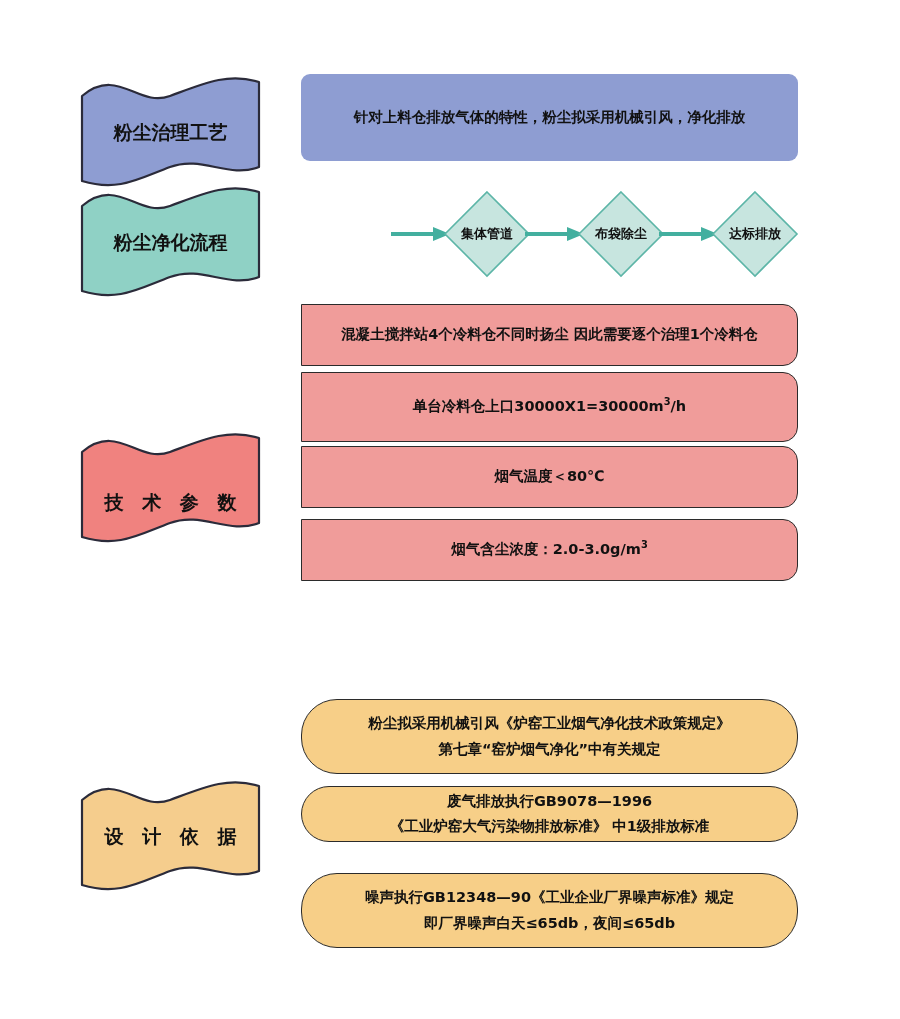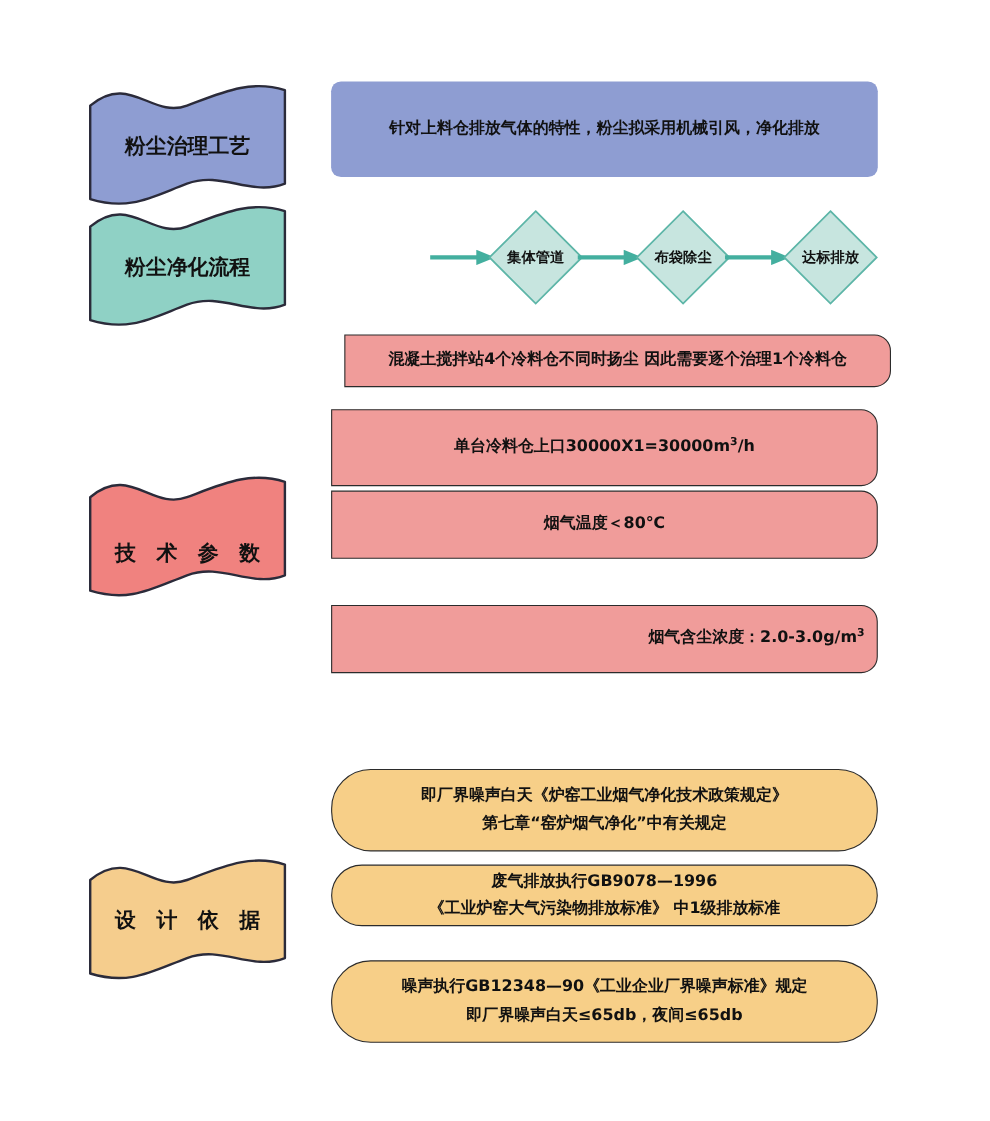--- a/index.html
+++ b/index.html
@@ -229,35 +229,35 @@
 
     <div class="diamond d3">
       <svg viewBox="0 0 90 90">
         <path d="M45 3 L87 45 L45 87 L3 45 Z" fill="#c7e5df" stroke="#5cb5a7" stroke-width="1.6"></path>
       </svg>
       <div class="diamond-label">达标排放</div>
     </div>
 
   </div>
 
-  <div class="content-box box-pink" style="top:304px;  height:48px;margin-left:12px;">
+  <div class="content-box box-pink" style="top:304px;  height:62px;">
     <div class="box-text"><span>混凝土搅拌站4个冷料仓不同时扬尘  因此需要逐个治理1个冷料仓</span></div>
   </div>
   <div class="content-box box-pink" style="top:372px;  height:70px;">
     <div class="box-text"><span>单台冷料仓上口30000X1=30000m</span><span class="sup">3</span><span>/h</span></div>
   </div>
   <div class="content-box box-pink" style="top:446px;  height:62px;">
     <div class="box-text"><span>烟气温度＜80℃</span></div>
   </div>
-  <div class="content-box box-pink" style="top:550px;  height:62px;justify-content:flex-end;">
+  <div class="content-box box-pink" style="top:519px;  height:62px;">
     <div class="box-text"><span>烟气含尘浓度：2.0-3.0g/m</span><span class="sup">3</span></div>
   </div>
 
   <div class="content-box box-gold" style="top:699px; height:75px;">
-    <div class="box-text"><span>即厂界噪声白天《炉窑工业烟气净化技术政策规定》</span><br><span>第七章“窑炉烟气净化”中有关规定</span></div>
+    <div class="box-text"><span>粉尘拟采用机械引风《炉窑工业烟气净化技术政策规定》</span><br><span>第七章“窑炉烟气净化”中有关规定</span></div>
   </div>
   <div class="content-box box-gold" style="top:786px; height:56px;">
     <div class="box-text"><span>废气排放执行GB9078—1996</span><br><span>《工业炉窑大气污染物排放标准》 中1级排放标准</span></div>
   </div>
   <div class="content-box box-gold" style="top:873px; height:75px;">
     <div class="box-text"><span>噪声执行GB12348—90《工业企业厂界噪声标准》规定</span><br><span>即厂界噪声白天≤65db，夜间≤65db</span></div>
   </div>
 
 </div>
 

